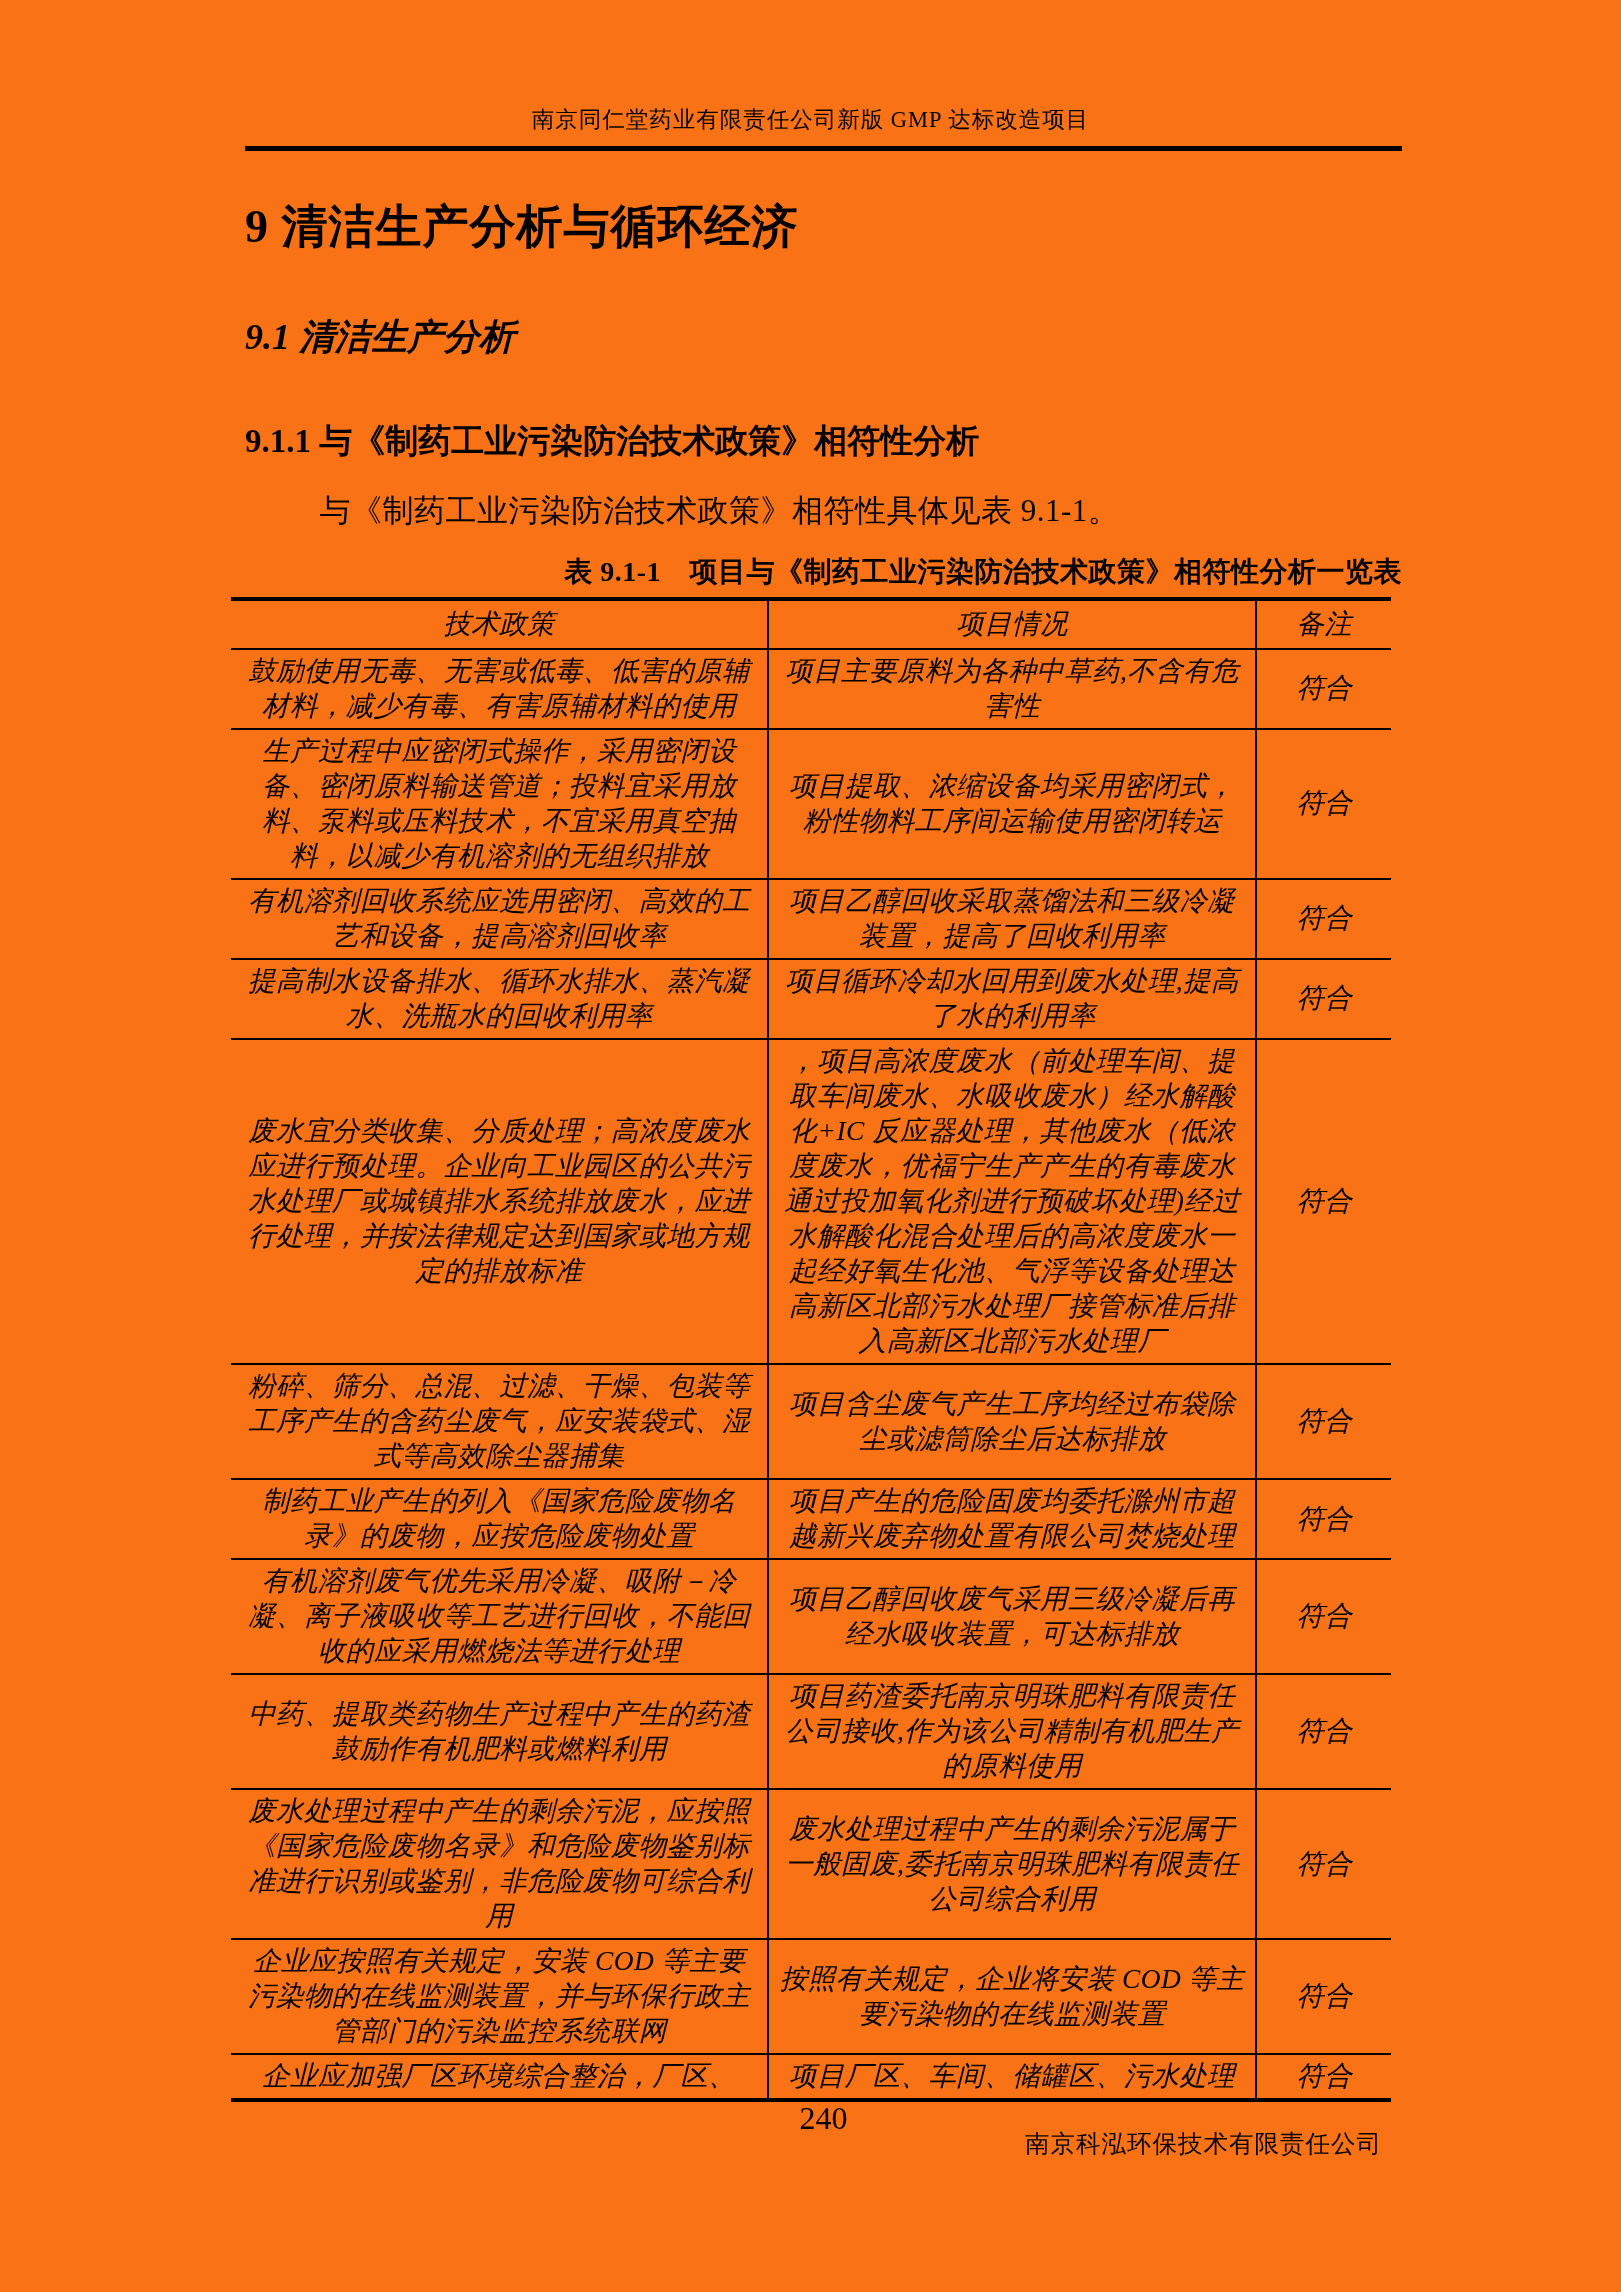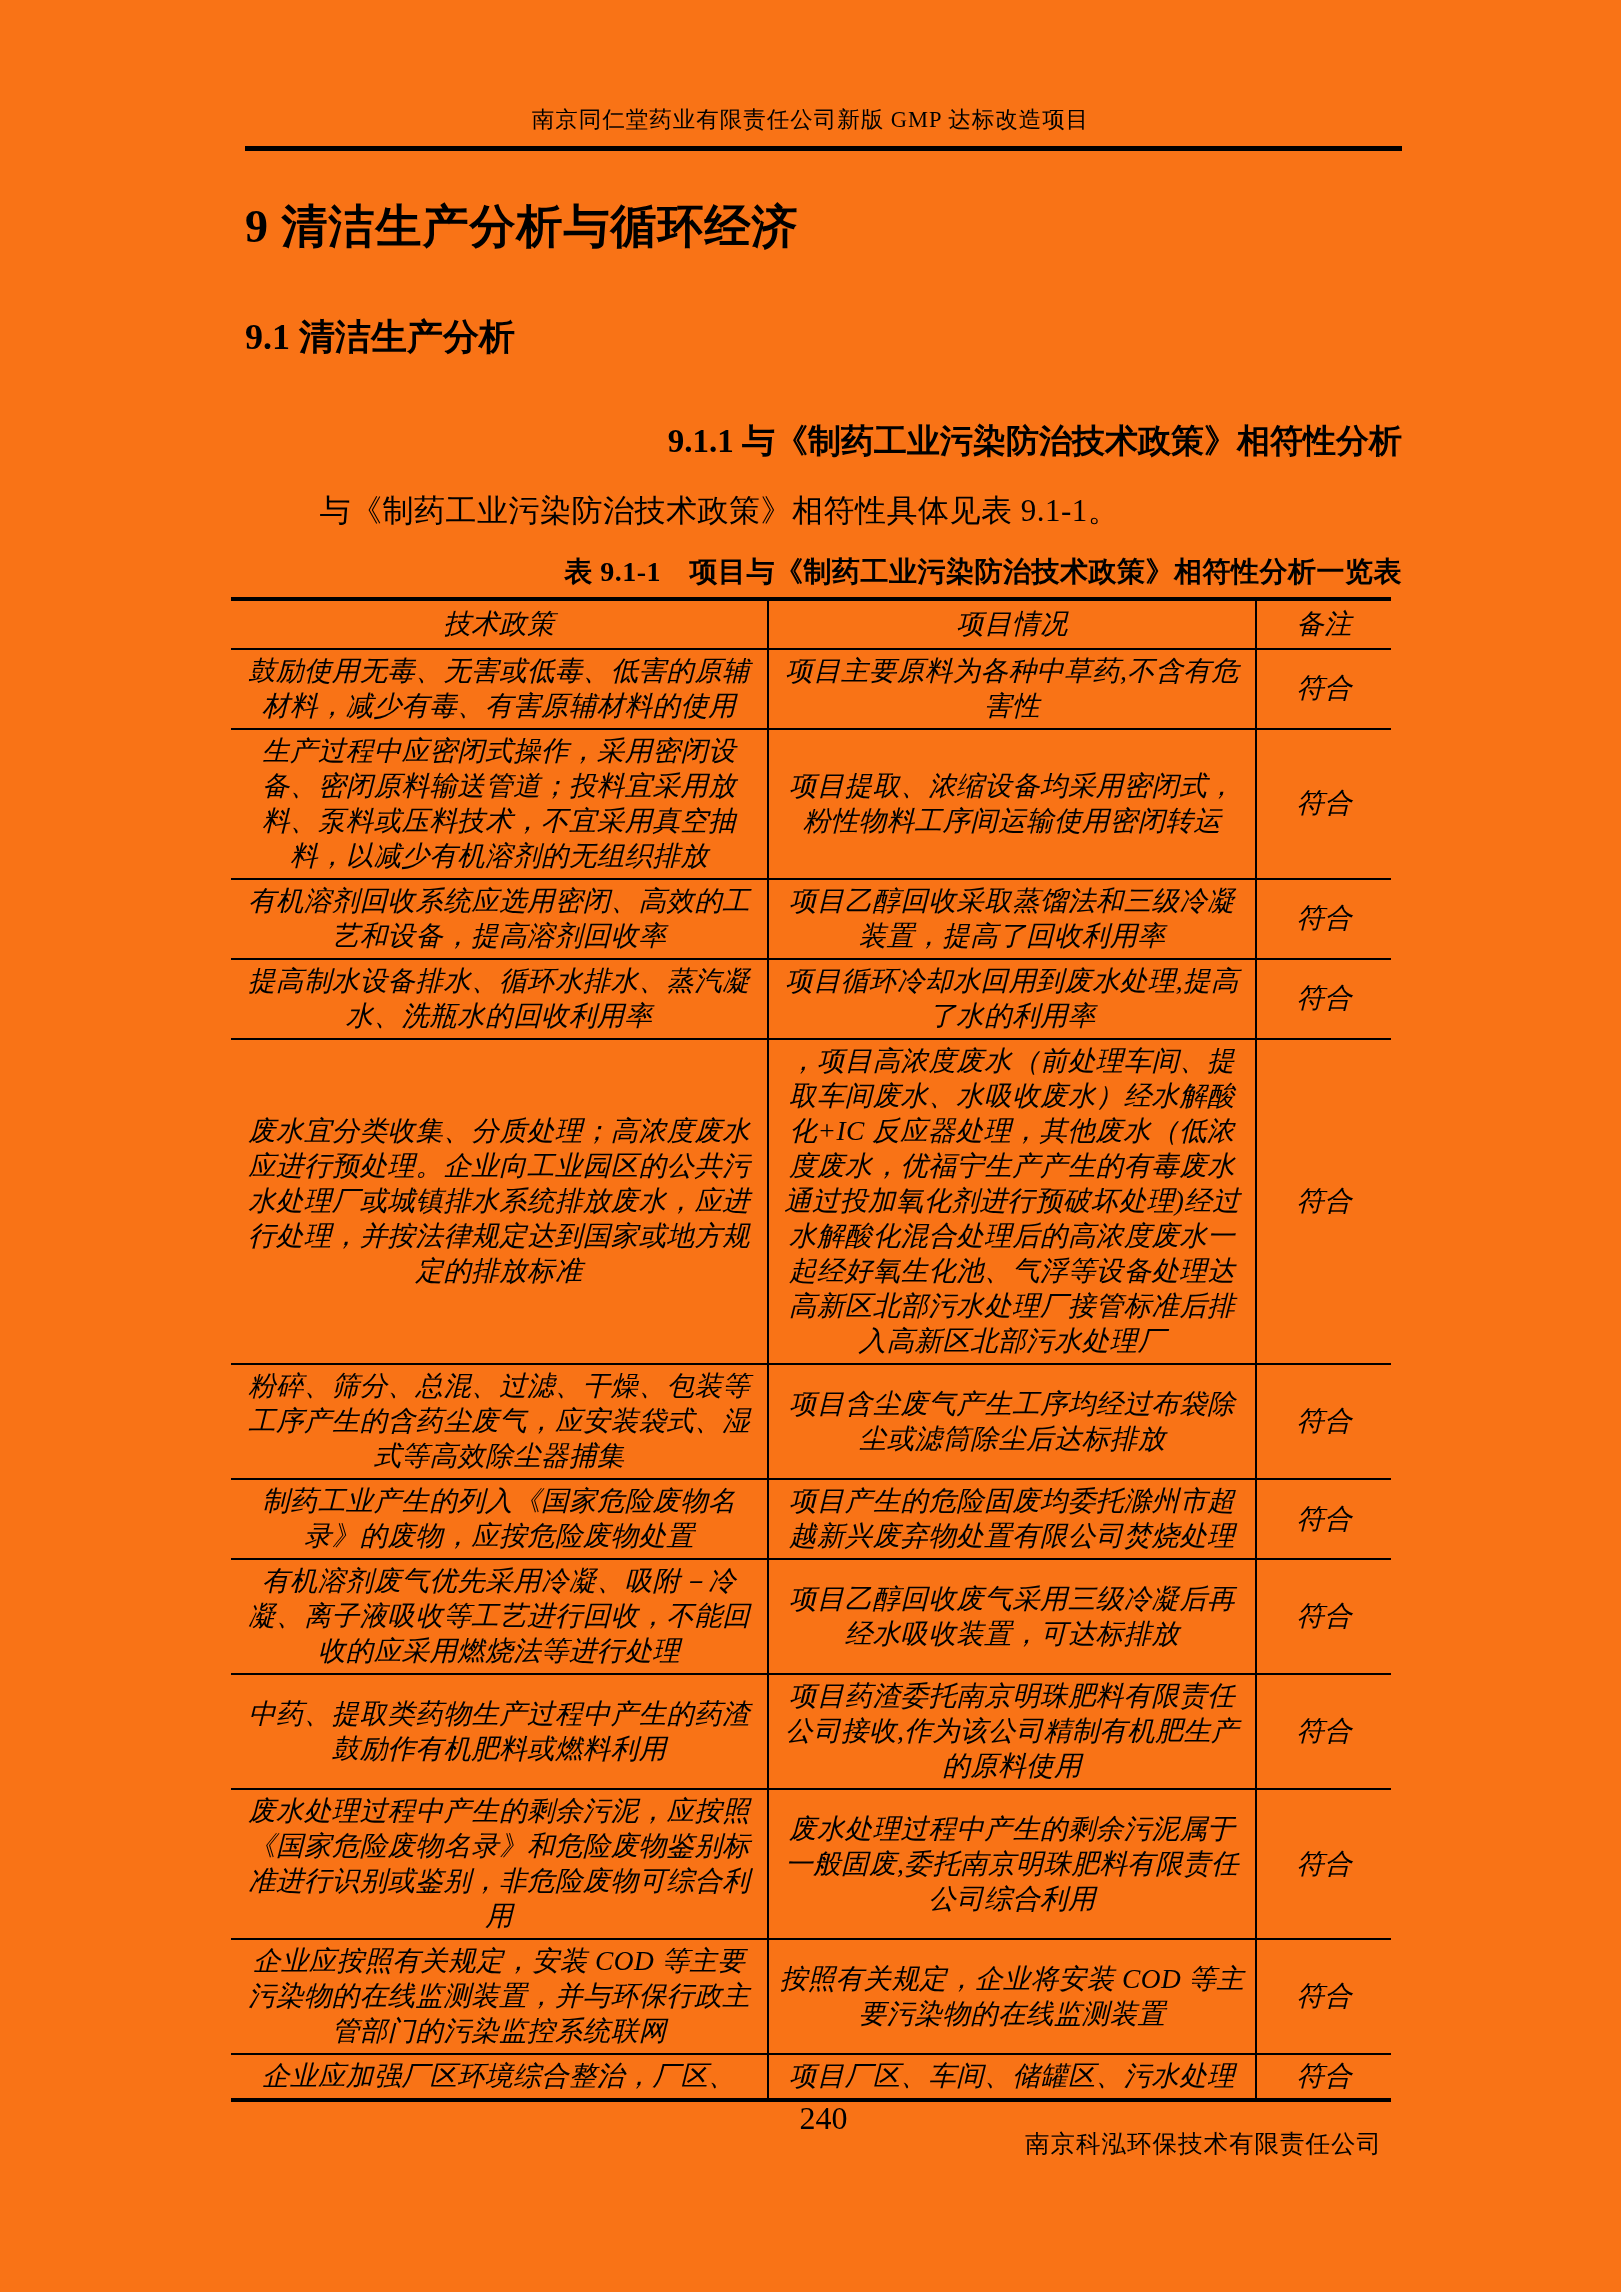--- a/index.html
+++ b/index.html
@@ -44,26 +44,26 @@
   h1.chapter {
     margin: 0;
     font-size: 46px;
     font-weight: bold;
     letter-spacing: 1px;
   }
   h2.section {
     margin: 55px 0 0 0;
     font-size: 36px;
     font-weight: bold;
+    font-style: italic;
   }
   h3.subsection {
     margin: 57px 0 0 0;
     font-size: 33px;
     font-weight: bold;
-    text-align: right;
   }
   p.intro {
     margin: 25.5px 0 0 0;
     font-size: 31px;
     text-indent: 2.4em;
     letter-spacing: 0.5px;
   }
   .table-caption {
     margin: 21.6px 0 5.9px 0;
     font-size: 28px;

